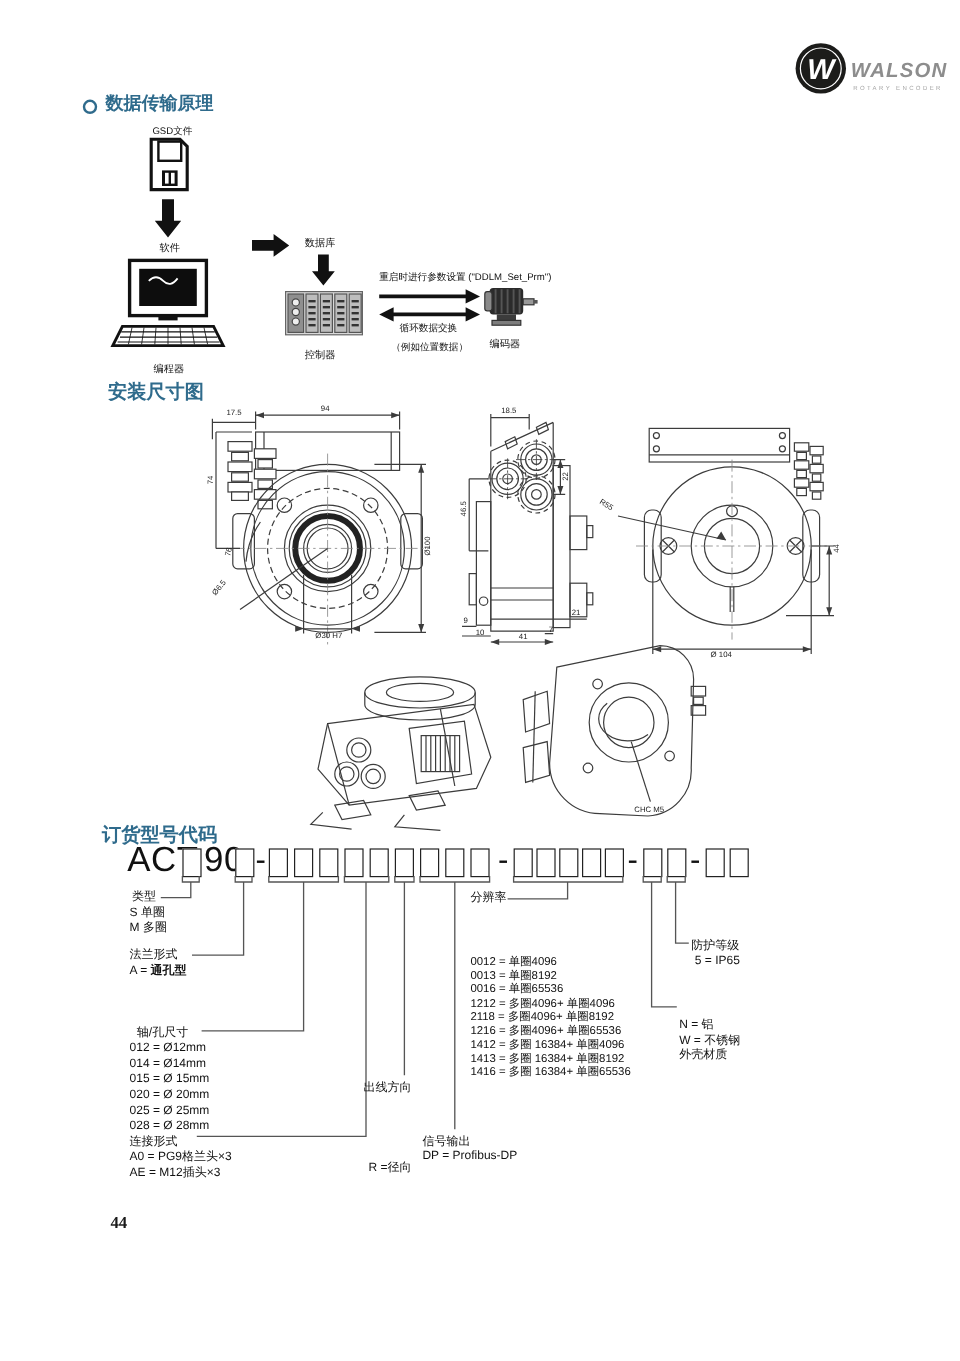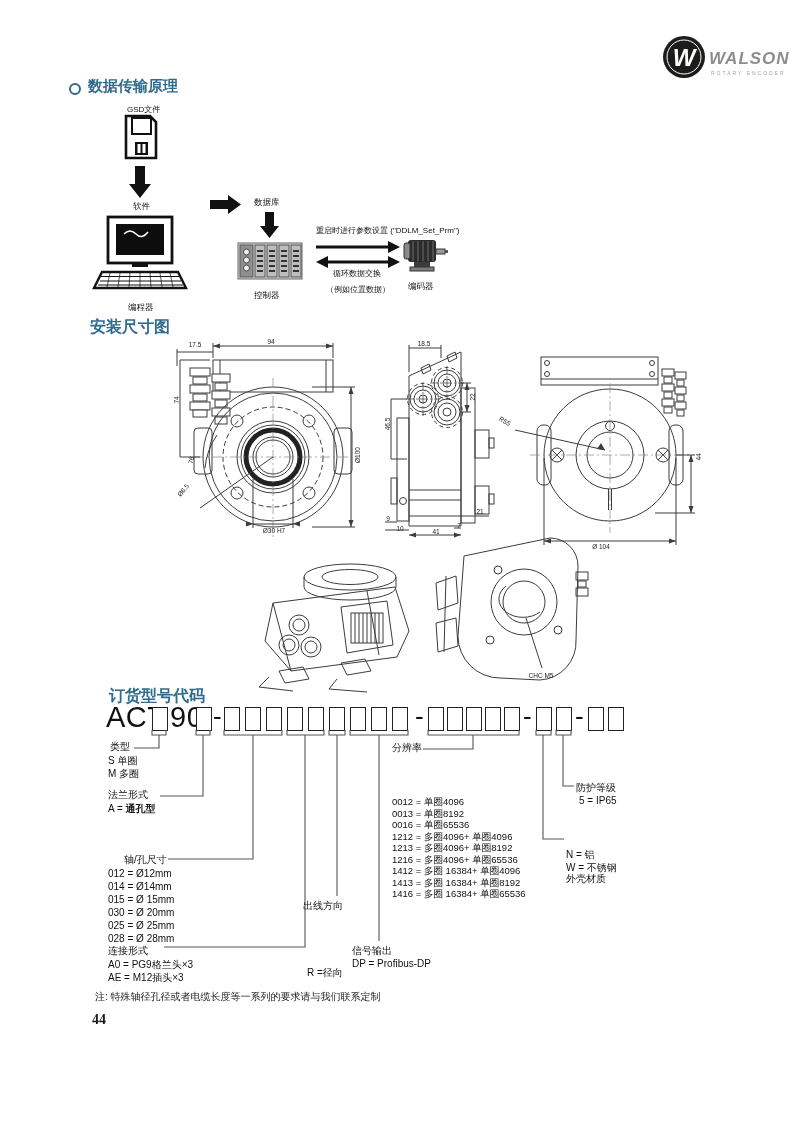--- a/index.html
+++ b/index.html
@@ -322,21 +322,21 @@
   <div class="dim" style="left:400px;top:528px;">10</div>
   <div class="dim" style="left:436px;top:531px;">41</div>
   <div class="dim" style="left:459px;top:525px;">7</div>
   <div class="dim" style="left:480px;top:511px;">21</div>
   <div class="dim" style="left:505px;top:421px;transform:translate(-50%,-50%) rotate(32deg);">R55</div>
 
   <div class="dim" style="left:601px;top:546px;">Ø 104</div>
   <div class="dim rot90" style="left:698px;top:457px;">44</div>
   <div class="dim" style="left:541px;top:675px;">CHC M5</div>
 
-  <div class="h1" style="left:85px;top:686px;margin-left:24px;">订货型号代码</div>
+  <div class="h1" style="left:85px;top:686px;">订货型号代码</div>
 
   <div class="codechar" style="left:106px;">ACT</div>
   <div class="cbox" style="left:152px;"></div>
   <div class="codechar" style="left:170px;">90</div>
   <div class="cbox" style="left:196px;"></div>
   <div class="dash" style="left:213px;">-</div>
   <div class="cbox" style="left:224px;"></div>
   <div class="cbox" style="left:245px;"></div>
   <div class="cbox" style="left:266px;"></div>
   <div class="cbox" style="left:287px;"></div>
@@ -376,26 +376,26 @@
   <div class="lblock" style="left:108px;top:754px;">
     <div>S 单圈</div>
     <div>M 多圈</div>
   </div>
 
   <div class="lt" style="left:108px;top:788px;">法兰形式</div>
   <div class="lt" style="left:108px;top:802px;">
     <span>A = </span><span class="b">通孔型</span>
   </div>
 
-  <div class="lt" style="left:124px;top:853px;">轴/孔尺寸</div>
+  <div class="lt" style="left:114px;top:853px;">轴/孔尺寸</div>
   <div class="lblock" style="left:108px;top:867px;">
     <div>012 = Ø12mm</div>
     <div>014 = Ø14mm</div>
     <div>015 = Ø 15mm</div>
-    <div>030 = Ø 20mm</div>
+    <div>020 = Ø 20mm</div>
     <div>025 = Ø 25mm</div>
     <div>028 = Ø 28mm</div>
   </div>
 
   <div class="lt" style="left:108px;top:944px;">连接形式</div>
   <div class="lblock" style="left:108px;top:958px;">
     <div>A0 = PG9格兰头×3</div>
     <div>AE = M12插头×3</div>
   </div>
 
@@ -404,32 +404,31 @@
 
   <div class="lt" style="left:352px;top:944px;">信号输出</div>
   <div class="lt" style="left:352px;top:958px;">DP = Profibus-DP</div>
 
   <div class="lt" style="left:392px;top:741px;">分辨率</div>
   <div class="lblock" style="left:392px;top:796px;font-size:9.5px;line-height:11.5px;">
     <div>0012 = 单圈4096</div>
     <div>0013 = 单圈8192</div>
     <div>0016 = 单圈65536</div>
     <div>1212 = 多圈4096+ 单圈4096</div>
-    <div>1213 = 多圈4096+ 单圈8192</div>
+    <div>2118 = 多圈4096+ 单圈8192</div>
     <div>1216 = 多圈4096+ 单圈65536</div>
     <div>1412 = 多圈 16384+ 单圈4096</div>
     <div>1413 = 多圈 16384+ 单圈8192</div>
     <div>1416 = 多圈 16384+ 单圈65536</div>
   </div>
 
   <div class="lt" style="left:576px;top:781px;">防护等级</div>
   <div class="lt" style="left:579px;top:795px;">5 = IP65</div>
 
   <div class="lt" style="left:566px;top:834px;margin-top:38px;">外壳材质</div>
   <div class="lblock" style="left:566px;top:848px;">
     <div>N = 铝</div>
     <div>W = 不锈钢</div>
   </div>
 
-  <div class="note" style="left:95px;top:990px;">注: 特殊轴径孔径或者电缆长度等一系列的要求请与我们联系定制</div>
   <div class="pnum" style="left:92px;top:1012px;">44</div>
 
 </div>
 
 </body></html>

